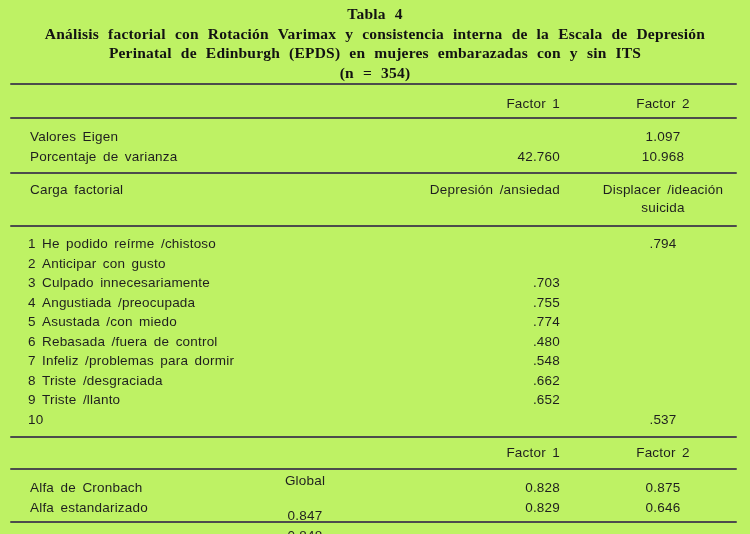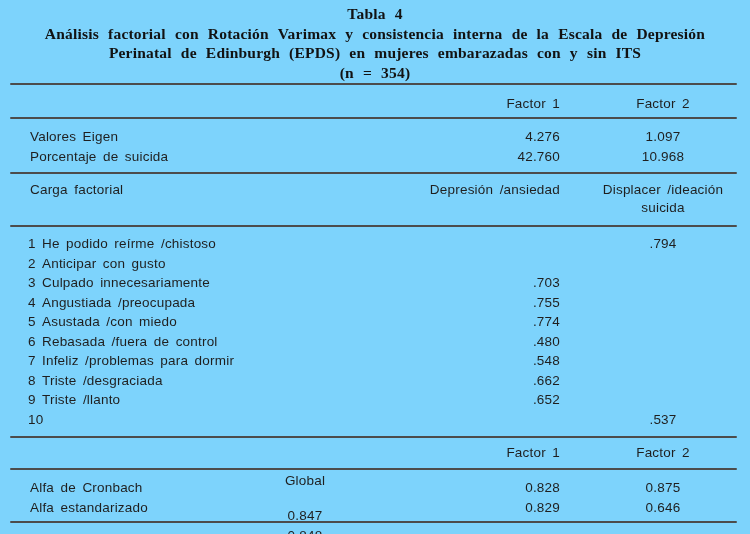--- a/index.html
+++ b/index.html
@@ -1,18 +1,18 @@
 <!DOCTYPE html>
 <html><head>
 <meta charset="utf-8">
 <style>
   html,body{margin:0;padding:0;background:#e9e9e9;}
   .page{
     position:relative;width:750px;height:534px;margin:0 auto;
-    background:#7dd3fc;
+    background:#bef264;
     font-family:"Liberation Sans",sans-serif;
     font-size:13.5px;color:#1f1f1f;
     letter-spacing:.2px;word-spacing:2.5px;
     overflow:hidden;
   }
   .titleblock{
     position:absolute;top:4px;left:0;width:100%;
     text-align:center;
     font-family:"Liberation Serif",serif;
     font-weight:bold;font-size:15.5px;line-height:19.5px;
@@ -48,25 +48,24 @@
   <div class="rule" style="top:468px"></div>
   <div class="rule" style="top:521px"></div>
 
   <div class="row" style="top:94px">
     <span class="cell c-f1">Factor 1</span>
     <span class="cell c-f2">Factor 2</span>
   </div>
 
   <div class="row" style="top:127px">
     <span class="cell c-label">Valores Eigen</span>
-    <span class="cell c-f1">4.276</span>
     <span class="cell c-f2">1.097</span>
   </div>
   <div class="row" style="top:147px">
-    <span class="cell c-label">Porcentaje de suicida</span>
+    <span class="cell c-label">Porcentaje de varianza</span>
     <span class="cell c-f1">42.760</span>
     <span class="cell c-f2">10.968</span>
   </div>
 
   <div class="row" style="top:180px">
     <span class="cell c-label">Carga factorial</span>
     <span class="cell c-f1">Depresión /ansiedad</span>
     <span class="cell c-f2">Displacer /ideación</span>
   </div>
   <div class="row" style="top:198px">

